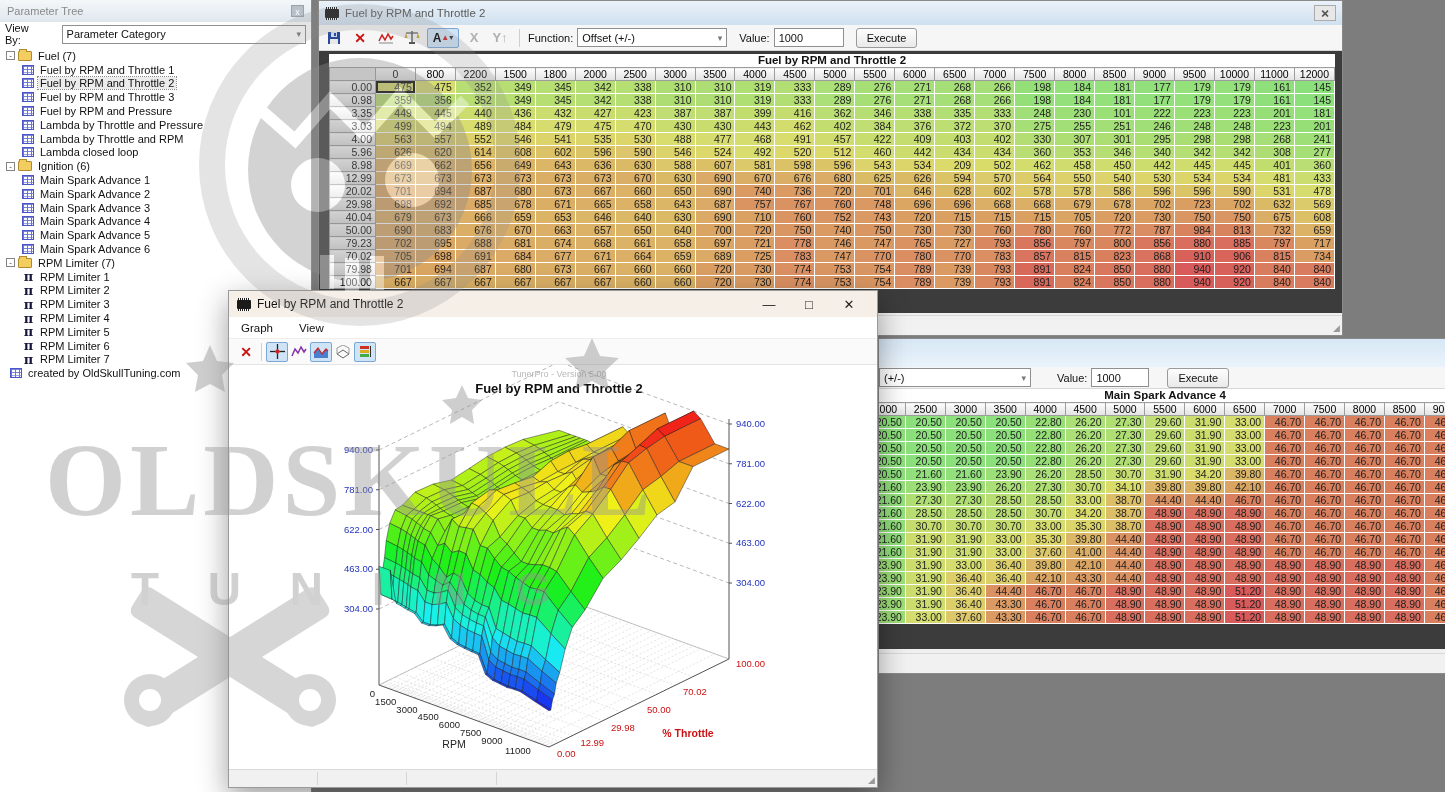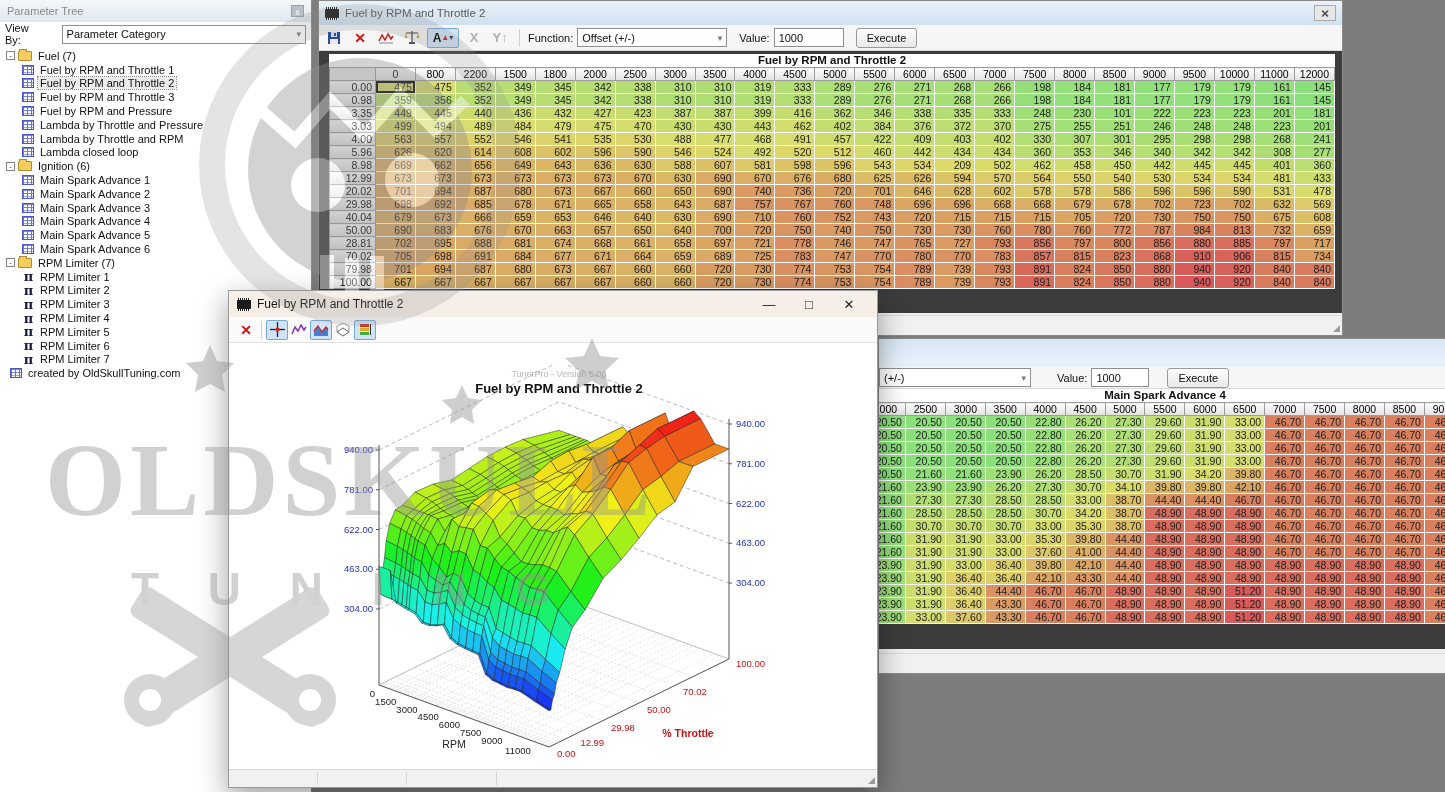--- a/index.html
+++ b/index.html
@@ -642,21 +642,21 @@
               <td class="cell" style="background:hsl(22,62%,62%)">780</td>
               <td class="cell" style="background:hsl(25,62%,62%)">760</td>
               <td class="cell" style="background:hsl(23,62%,62%)">772</td>
               <td class="cell" style="background:hsl(21,62%,62%)">787</td>
               <td class="cell" style="background:hsl(18,62%,61%)">984</td>
               <td class="cell" style="background:hsl(18,62%,61%)">813</td>
               <td class="cell" style="background:hsl(29,62%,62%)">732</td>
               <td class="cell" style="background:hsl(39,62%,63%)">659</td>
             </tr>
             <tr>
-              <td class="rowhdr">28.81</td>
+              <td class="rowhdr">79.23</td>
               <td class="cell" style="background:hsl(33,62%,62%)">702</td>
               <td class="cell" style="background:hsl(34,62%,62%)">695</td>
               <td class="cell" style="background:hsl(35,62%,63%)">688</td>
               <td class="cell" style="background:hsl(36,62%,63%)">681</td>
               <td class="cell" style="background:hsl(37,62%,63%)">674</td>
               <td class="cell" style="background:hsl(38,62%,63%)">668</td>
               <td class="cell" style="background:hsl(39,62%,63%)">661</td>
               <td class="cell" style="background:hsl(39,62%,63%)">658</td>
               <td class="cell" style="background:hsl(34,62%,62%)">697</td>
               <td class="cell" style="background:hsl(30,62%,62%)">721</td>
@@ -1096,20 +1096,24 @@
 
 <div id="graph-win" class="abs">
   <div id="graph-title">
     <span class="chipicon"></span>
     <span>Fuel by RPM and Throttle 2</span>
     <span id="graph-controls">
       <span>—</span>
       <span>□</span>
       <span>✕</span>
     </span>
+  </div>
+  <div id="graph-menu">
+    <span>Graph</span>
+    <span>View</span>
   </div>
   <div id="graph-toolbar">
     <span class="tbtn redx">✕</span>
     <span class="tsep"></span>
     <span class="tbtn active">
       <svg width="15" height="15" viewBox="0 0 15 15">
           <line x1="7.5" y1="0" x2="7.5" y2="15" stroke="#222" stroke-width="1.3"></line>
           <line x1="0" y1="7.5" x2="15" y2="7.5" stroke="#222" stroke-width="1.3"></line>
           <rect x="5.5" y="5.5" width="4" height="4" fill="#cc2222" transform="rotate(45 7.5 7.5)"></rect>
         </svg>

